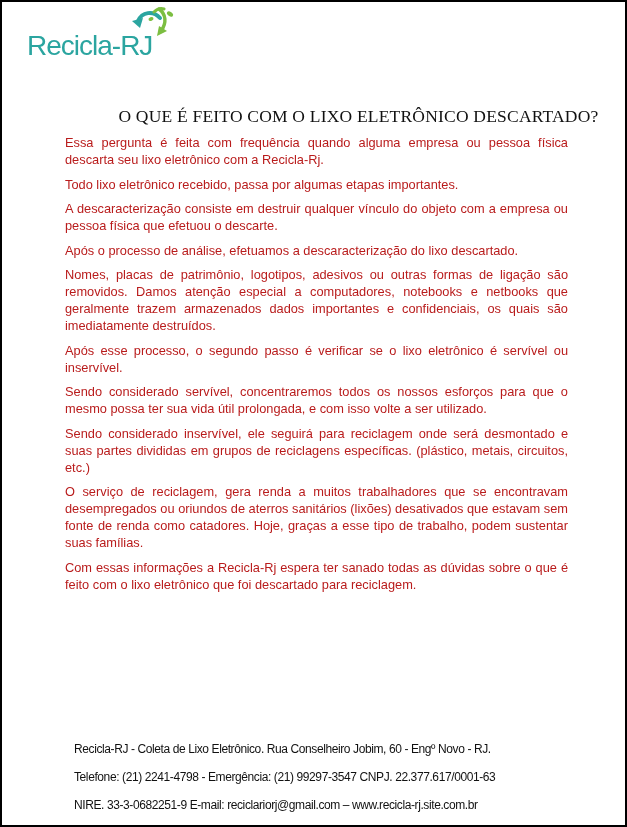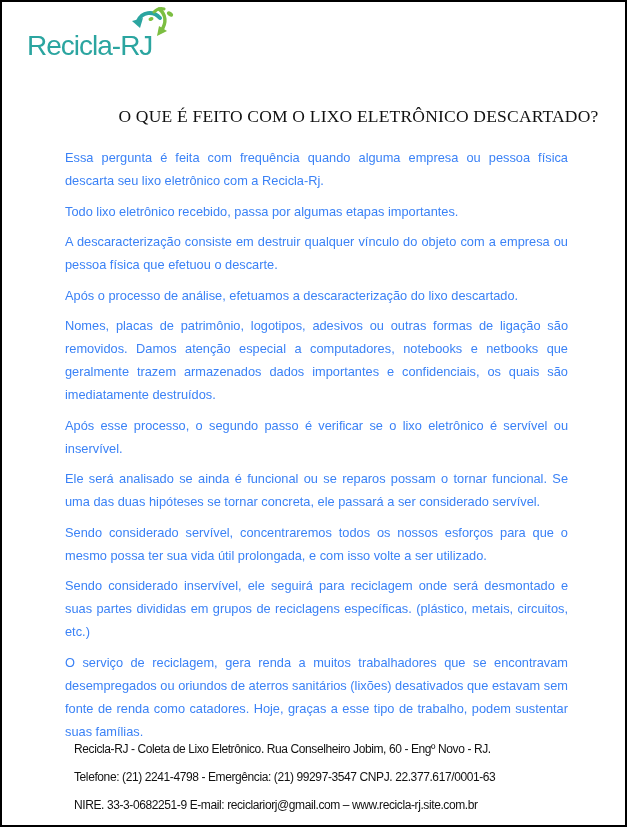--- a/index.html
+++ b/index.html
@@ -55,24 +55,23 @@
     letter-spacing: 0.2px;
     padding-left: 41px;
   }
   
   .article {
     position: absolute;
     top: 132px;
     left: 63px;
     width: 503px;
     font-size: 12.8px;
-    line-height: 23px;
-    color: #3b82f6;
+    line-height: 17px;
+    color: #b91c1c;
     text-align: justify;
-    margin-top: 12px;
   }
   .article p {
     margin: 0 0 7.5px 0;
   }
   
   .doc-footer {
     position: absolute;
     left: 72px;
     top: 740px;
     width: 490px;
@@ -111,24 +110,24 @@
 
   <h1 class="doc-title">O QUE É FEITO COM O LIXO ELETRÔNICO DESCARTADO?</h1>
 
   <main class="article">
     <p>Essa pergunta é feita com frequência quando alguma empresa ou pessoa física descarta seu lixo eletrônico com a Recicla-Rj.</p>
     <p>Todo lixo eletrônico recebido, passa por algumas etapas importantes.</p>
     <p>A descaracterização consiste em destruir qualquer vínculo do objeto com a empresa ou pessoa física que efetuou o descarte.</p>
     <p>Após o processo de análise,  efetuamos a descaracterização do lixo descartado.</p>
     <p>Nomes, placas de patrimônio, logotipos, adesivos ou outras formas de ligação são removidos. Damos atenção  especial a computadores, notebooks e netbooks que geralmente trazem armazenados dados importantes e confidenciais,  os quais são imediatamente destruídos.</p>
     <p>Após esse processo, o segundo passo é verificar se o lixo eletrônico é servível ou inservível.</p>
-    <p>Ele será analisado se ainda é funcional ou se reparos possam o tornar funcional. Se uma das duas hipóteses se tornar concreta, ele passará a ser considerado servível.</p>
     <p>Sendo considerado servível, concentraremos todos os nossos esforços para que o mesmo possa ter sua vida útil prolongada, e com isso  volte a ser utilizado.</p>
     <p>Sendo considerado inservível, ele seguirá para reciclagem onde será desmontado e suas partes divididas em grupos de reciclagens específicas. (plástico, metais, circuitos, etc.)</p>
     <p>O serviço de reciclagem, gera renda a muitos trabalhadores que se encontravam desempregados ou  oriundos de aterros sanitários (lixões)  desativados que estavam sem fonte de renda como catadores. Hoje, graças a esse tipo de trabalho, podem sustentar suas famílias.</p>
+    <p>Com essas informações a Recicla-Rj espera ter sanado todas as dúvidas  sobre o que é feito com o lixo eletrônico que foi descartado para reciclagem.</p>
   </main>
 
   <footer class="doc-footer">
     <div class="f-line">Recicla-RJ - Coleta de Lixo Eletrônico. Rua Conselheiro Jobim, 60 - Engº Novo - RJ.</div>
     <div class="f-line">Telefone: (21) 2241-4798 - Emergência: (21) 99297-3547 CNPJ. 22.377.617/0001-63</div>
     <div class="f-line">NIRE. 33-3-0682251-9 E-mail: reciclariorj@gmail.com  –  www.recicla-rj.site.com.br</div>
   </footer>
 
 </div>
 

